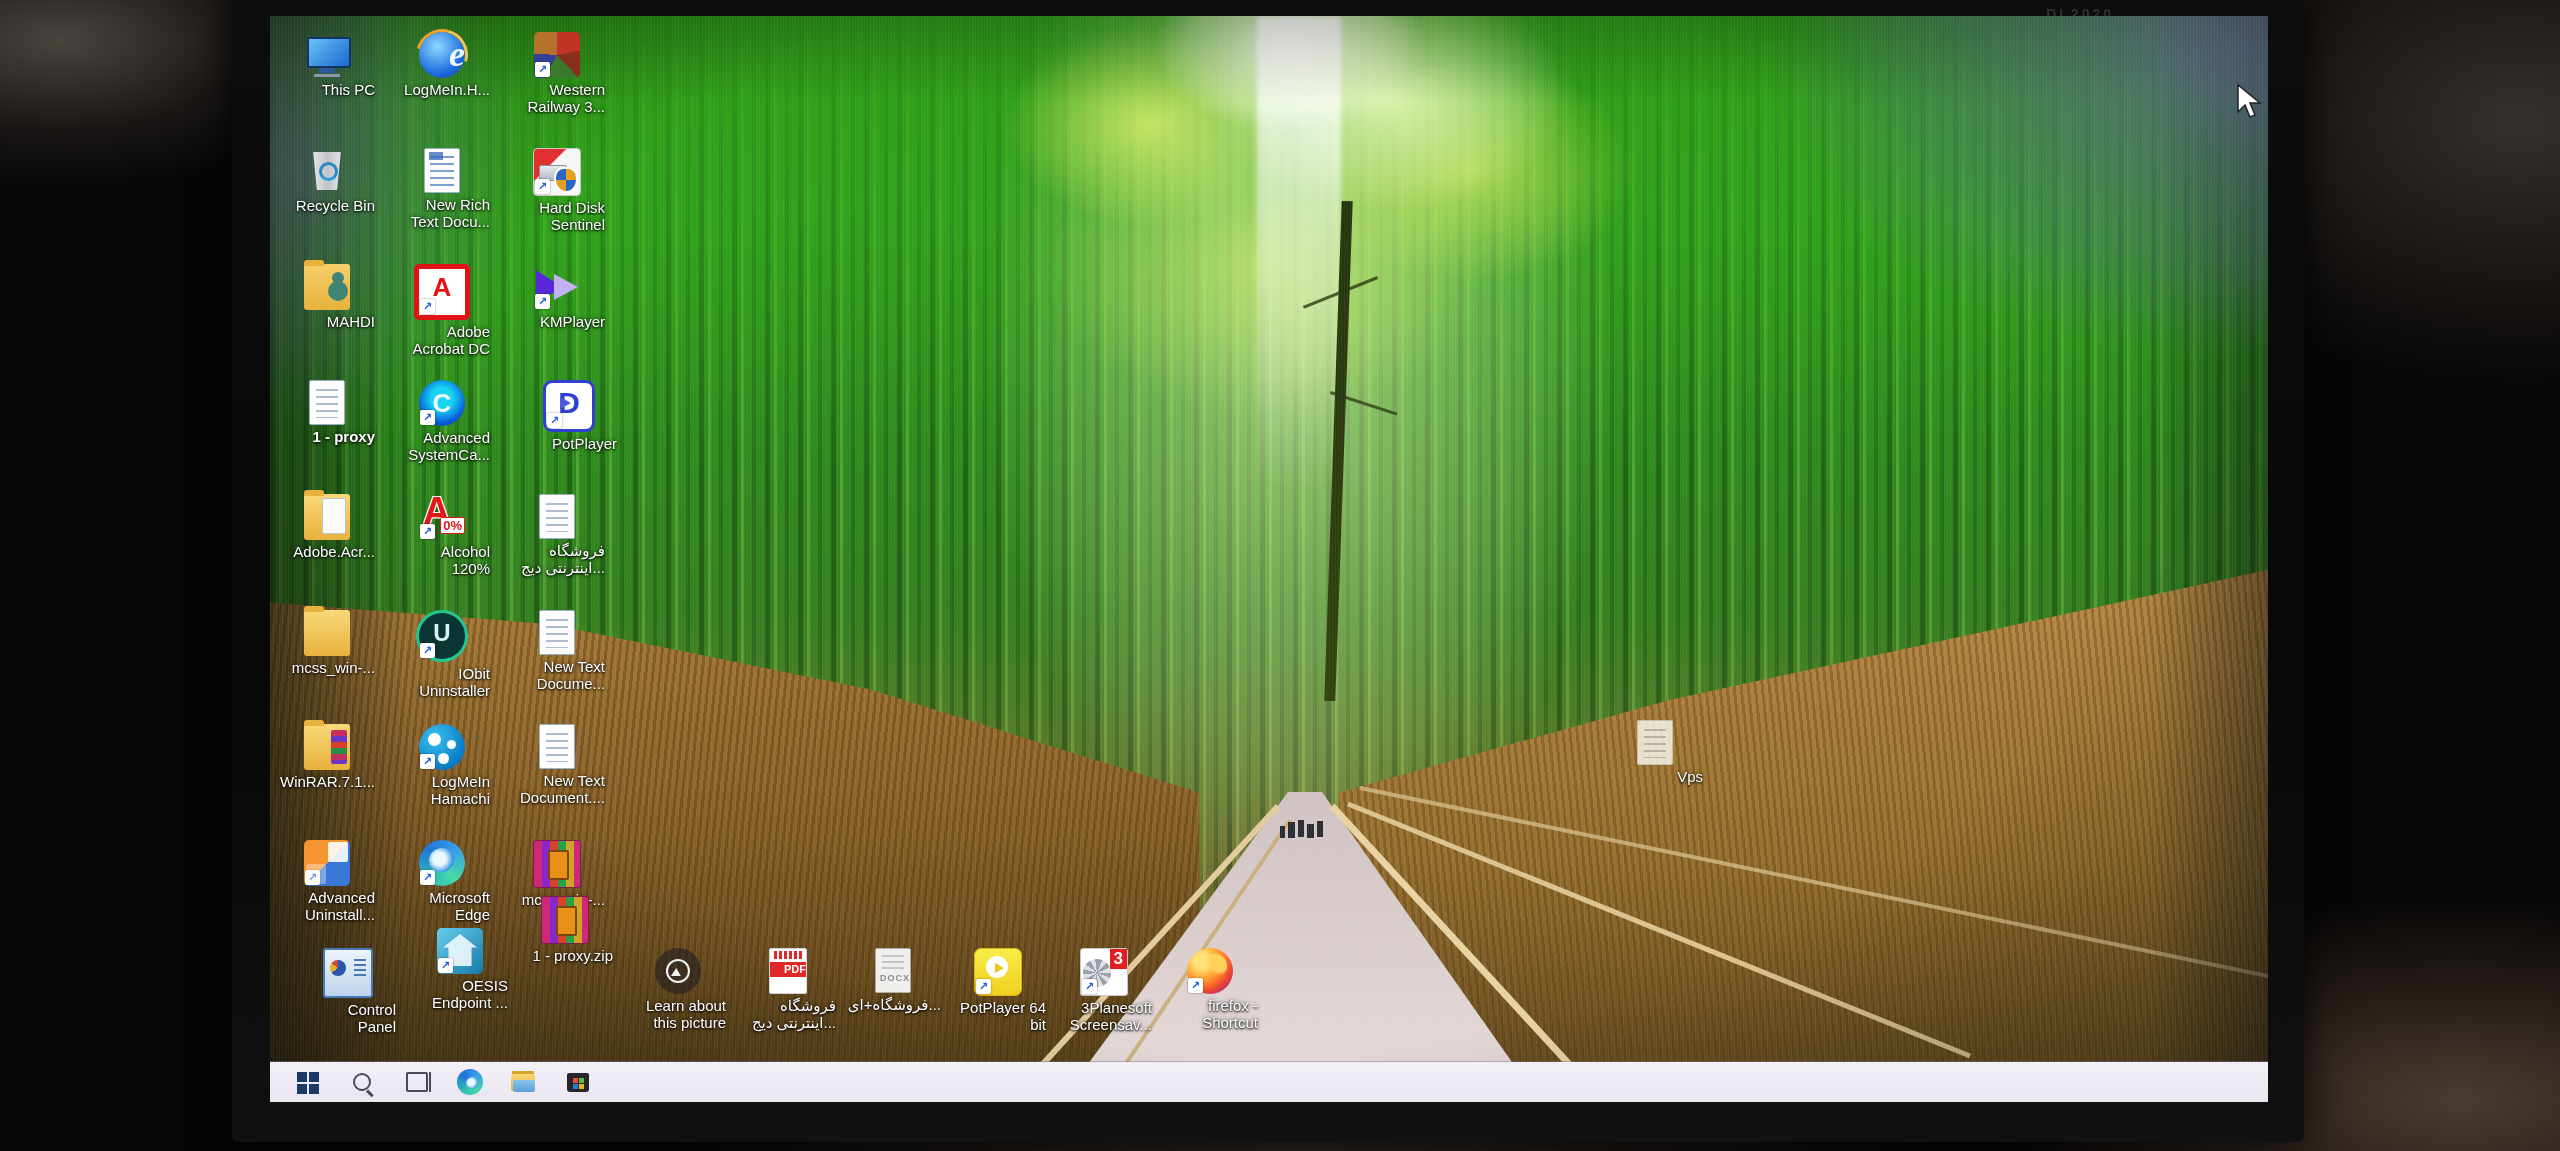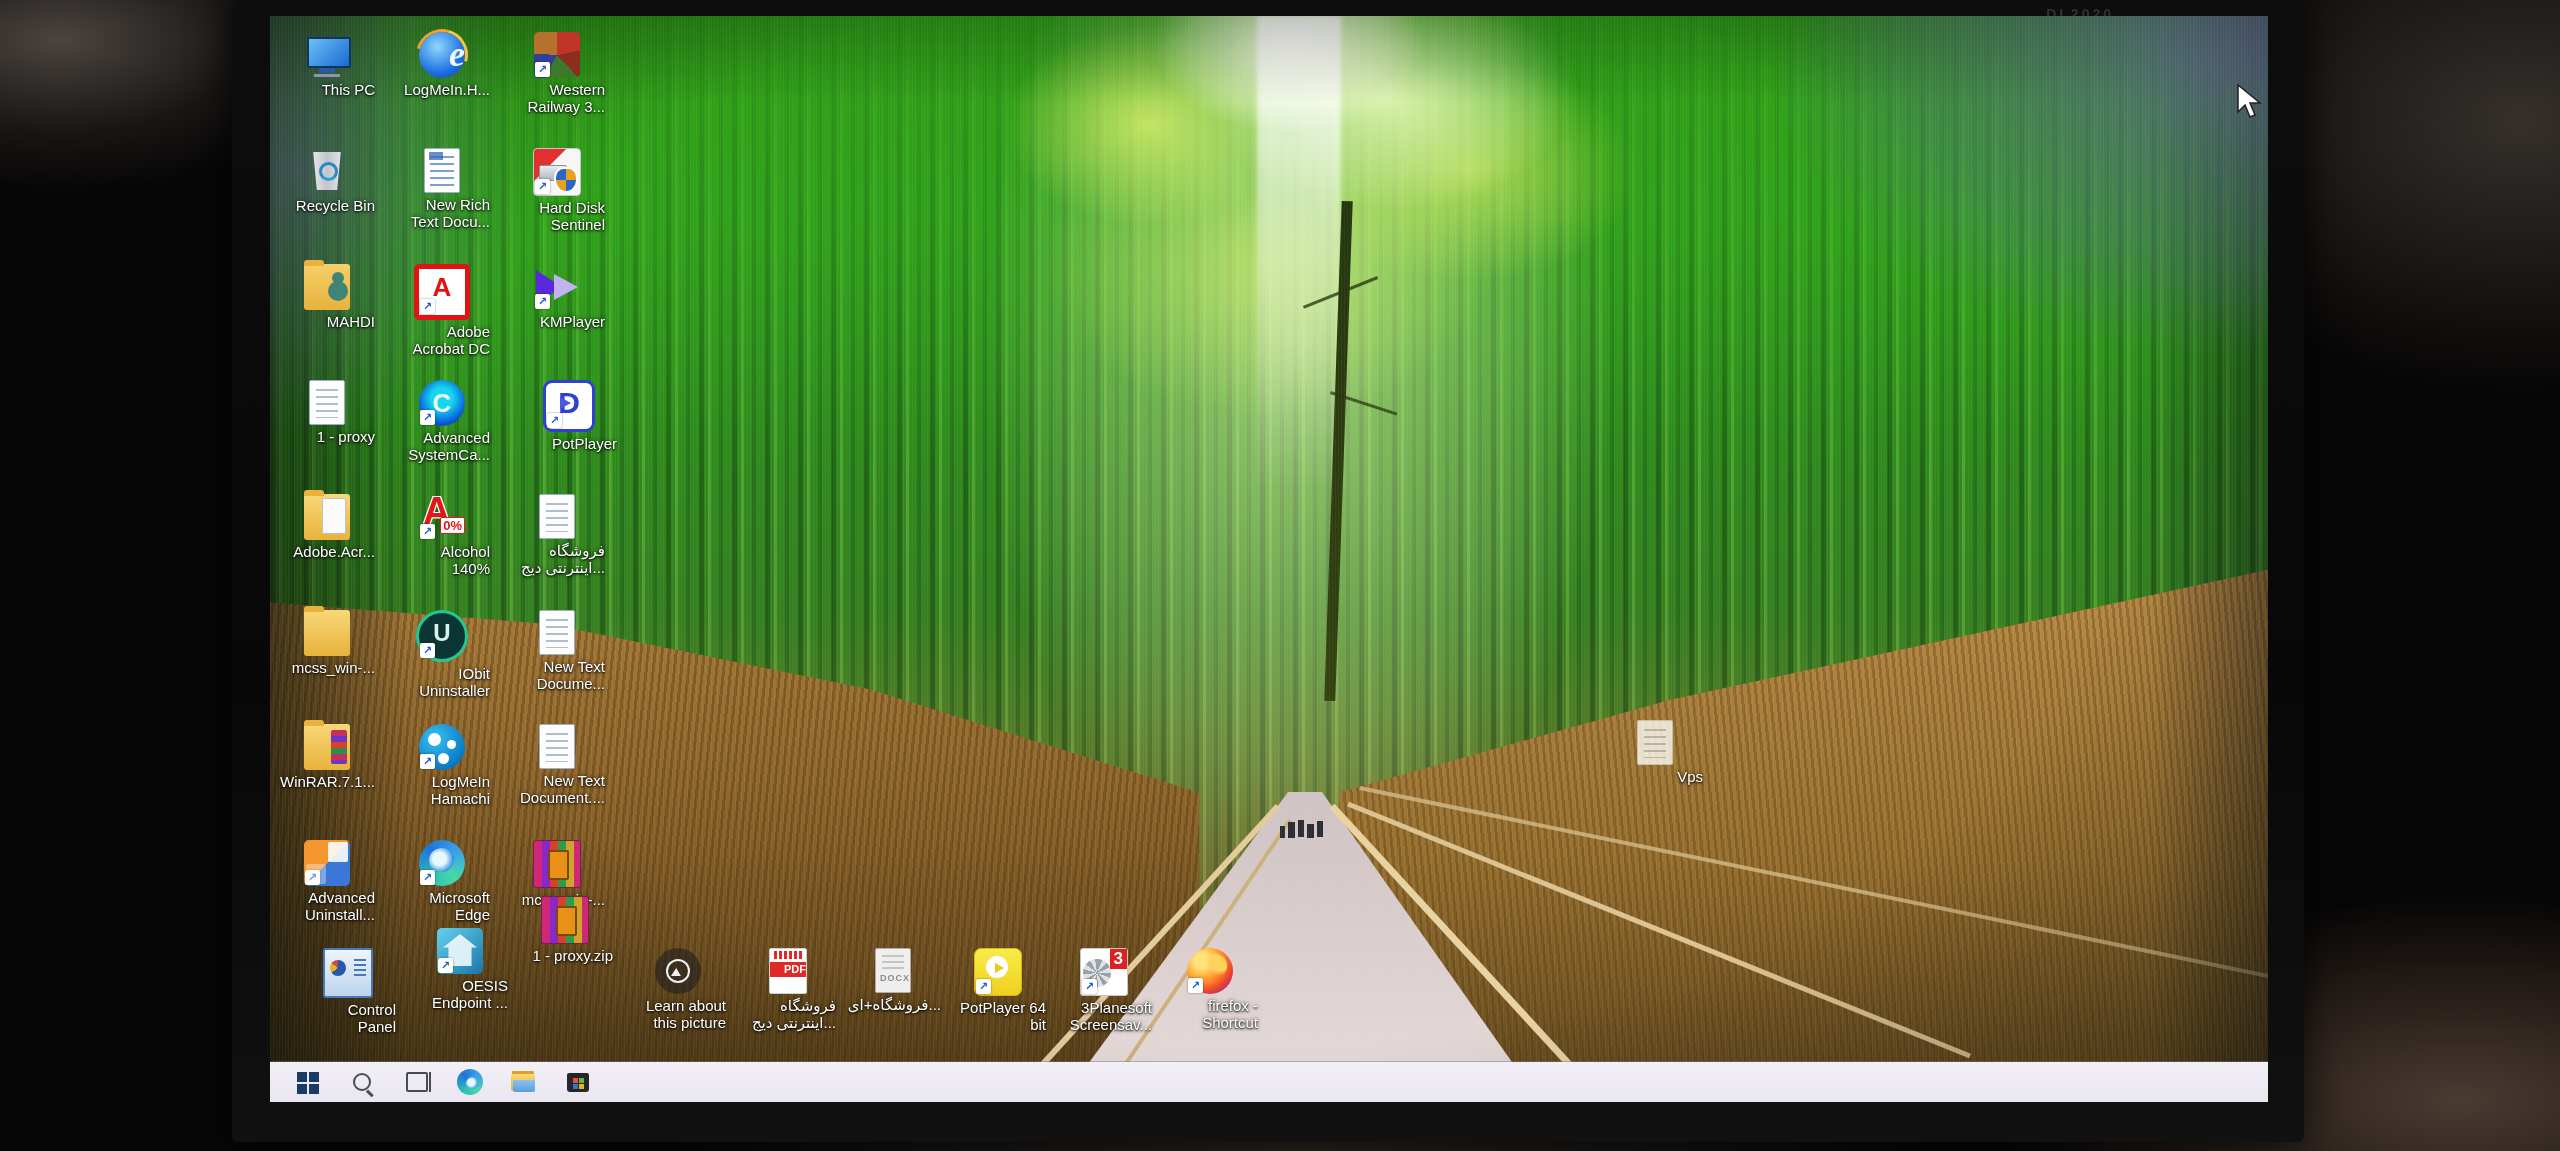--- a/index.html
+++ b/index.html
@@ -327,21 +327,21 @@
           </div>
           <div class="lbl" dir="ltr">Adobe
 Acrobat DC</div>
         </div>
         <div class="dicon" style="left: 239px; top: 248px;">
           <div class="glyph g-km">
             <span class="sc-arrow"></span>
           </div>
           <div class="lbl" dir="ltr">KMPlayer</div>
         </div>
-        <div class="dicon" style="left: 9px; top: 364px;">
+        <div class="dicon" style="left: 9px; top: 364px; font-weight: bold;">
           <div class="glyph g-docplain"></div>
           <div class="lbl" dir="ltr">1 - proxy</div>
         </div>
         <div class="dicon" style="left: 124px; top: 364px;">
           <div class="glyph g-asc">
             <span class="sc-arrow"></span>
           </div>
           <div class="lbl" dir="ltr">Advanced
 SystemCa...</div>
         </div>
@@ -353,21 +353,21 @@
         </div>
         <div class="dicon" style="left: 9px; top: 478px;">
           <div class="glyph g-docfold"></div>
           <div class="lbl" dir="ltr">Adobe.Acr...</div>
         </div>
         <div class="dicon" style="left: 124px; top: 478px;">
           <div class="glyph g-alcohol">
             <span class="sc-arrow"></span>
           </div>
           <div class="lbl" dir="ltr">Alcohol
-140%</div>
+120%</div>
         </div>
         <div class="dicon" style="left: 239px; top: 478px;">
           <div class="glyph g-docplain"></div>
           <div class="lbl" dir="rtl">فروشگاه
 ...اینترنتی دیج</div>
         </div>
         <div class="dicon" style="left: 9px; top: 594px;">
           <div class="glyph g-folder"></div>
           <div class="lbl" dir="ltr">mcss_win-...</div>
         </div>

